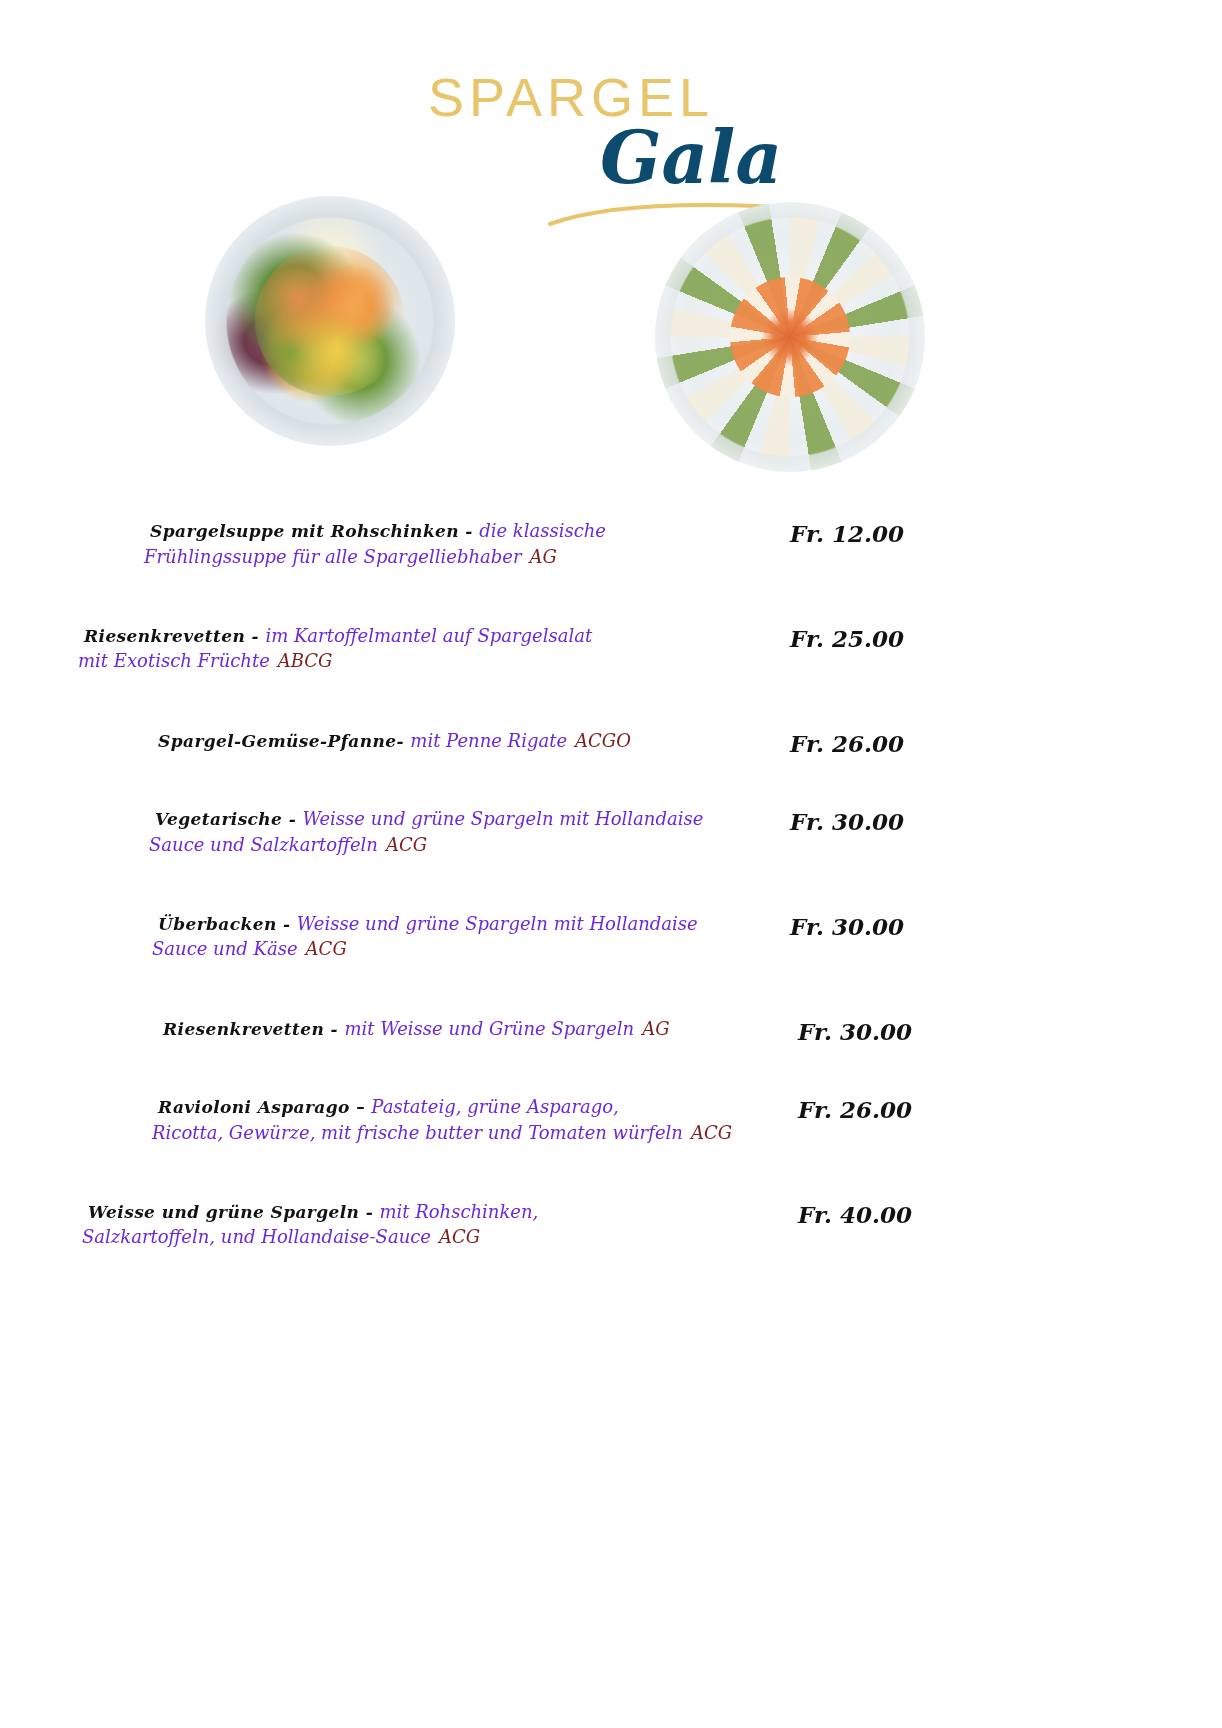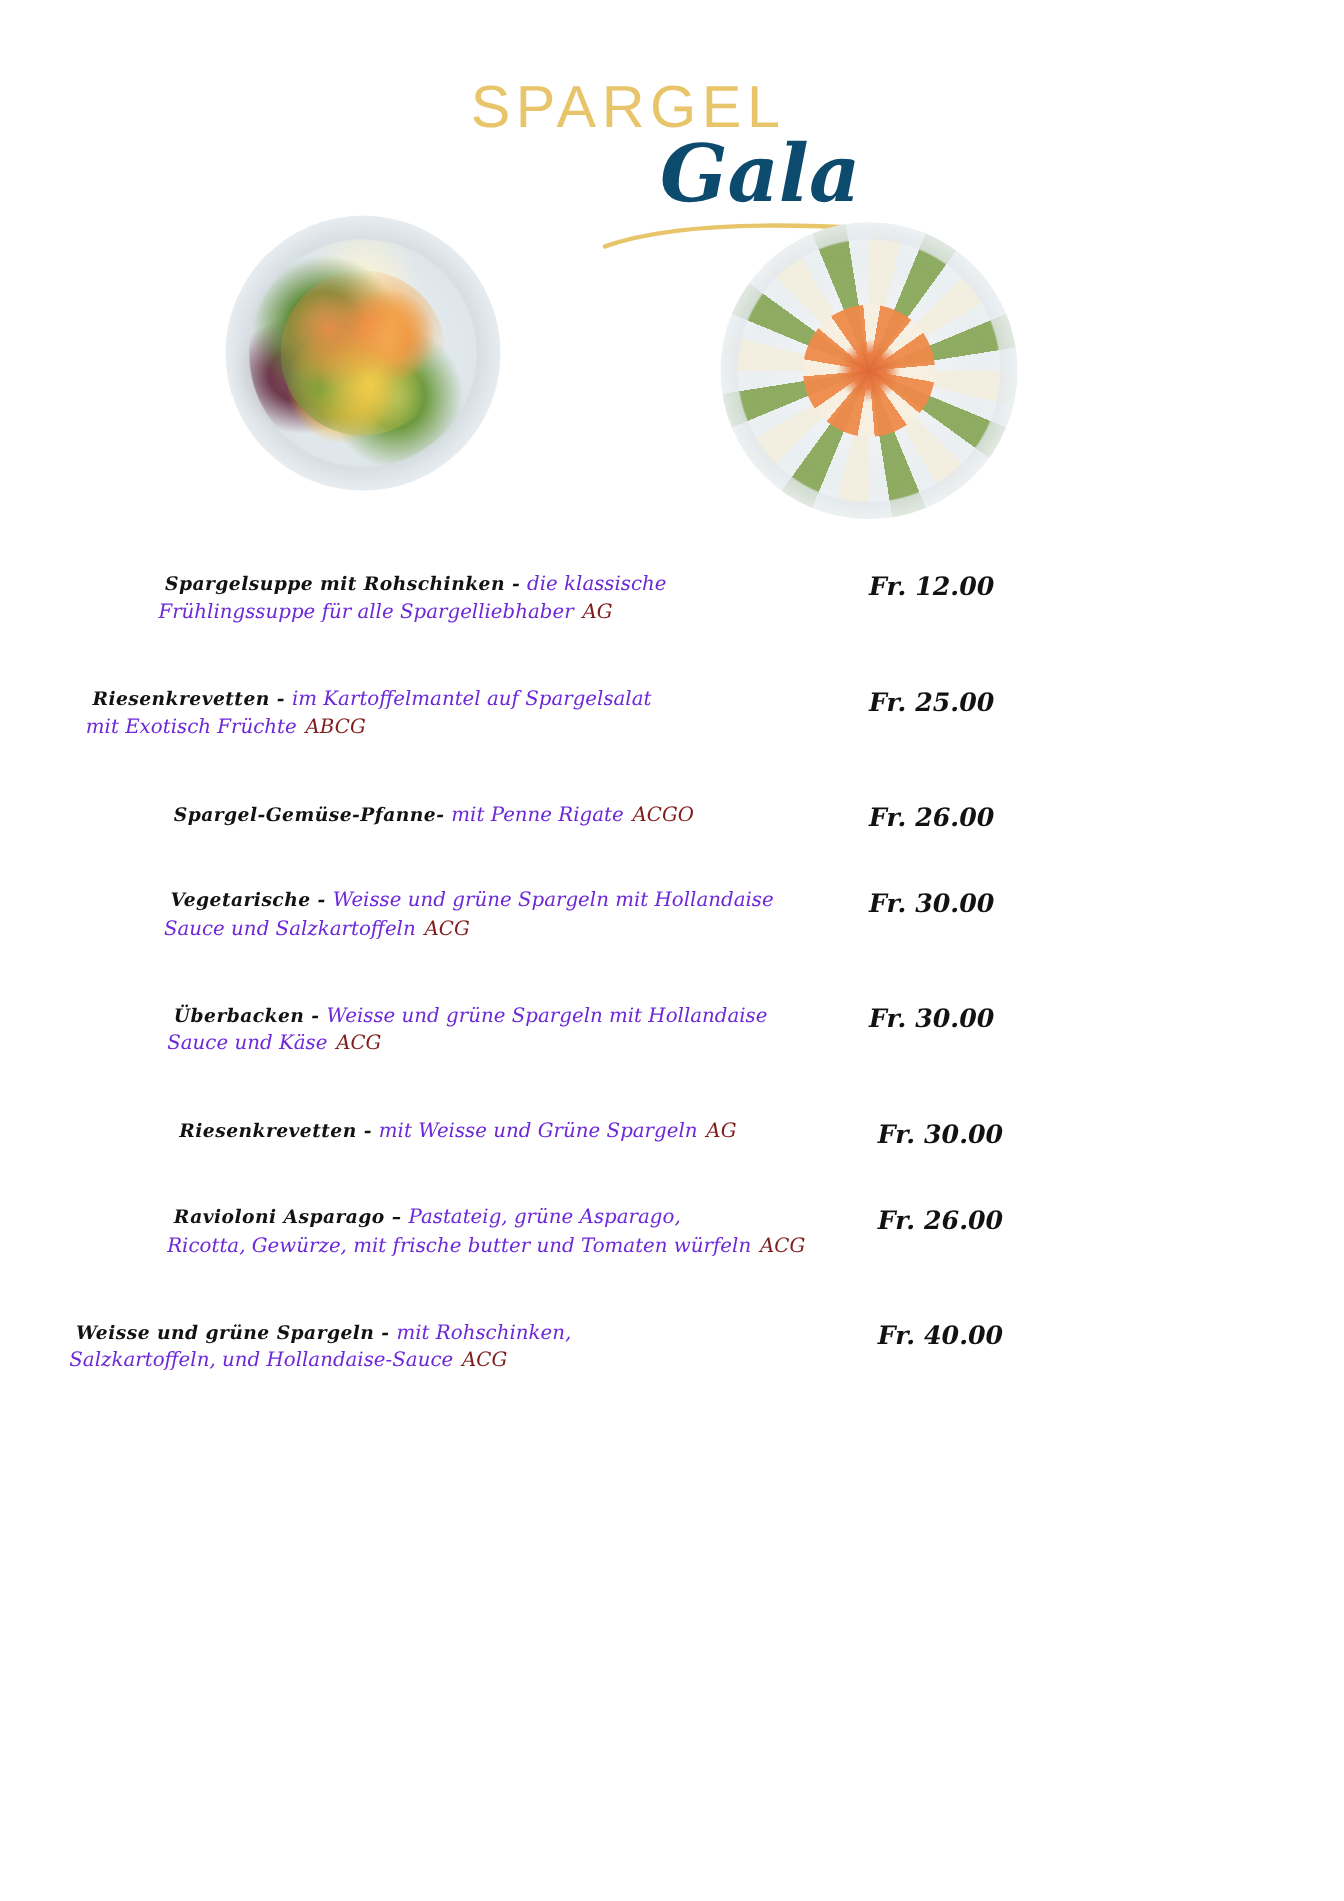--- a/index.html
+++ b/index.html
@@ -196,21 +196,21 @@
   }
 
   
   .item-0 .item-body { margin-left: 150px; }
   .item-1 .item-body { margin-left: 84px; }
   .item-2 .item-body { margin-left: 158px; }
   .item-3 .item-body { margin-left: 155px; }
   .item-4 .item-body { margin-left: 158px; }
   .item-5 .item-body { margin-left: 163px; }
   .item-6 .item-body { margin-left: 158px; }
-  .item-7 .item-body { margin-left: 69px; }
+  .item-7 .item-body { margin-left: 88px; }
 
   .item-0 .price { left: 790px; }
   .item-1 .price { left: 790px; }
   .item-2 .price { left: 790px; }
   .item-3 .price { left: 790px; }
   .item-4 .price { left: 790px; }
   .item-5 .price { left: 798px; }
   .item-6 .price { left: 798px; }
   .item-7 .price { left: 798px; }
 

